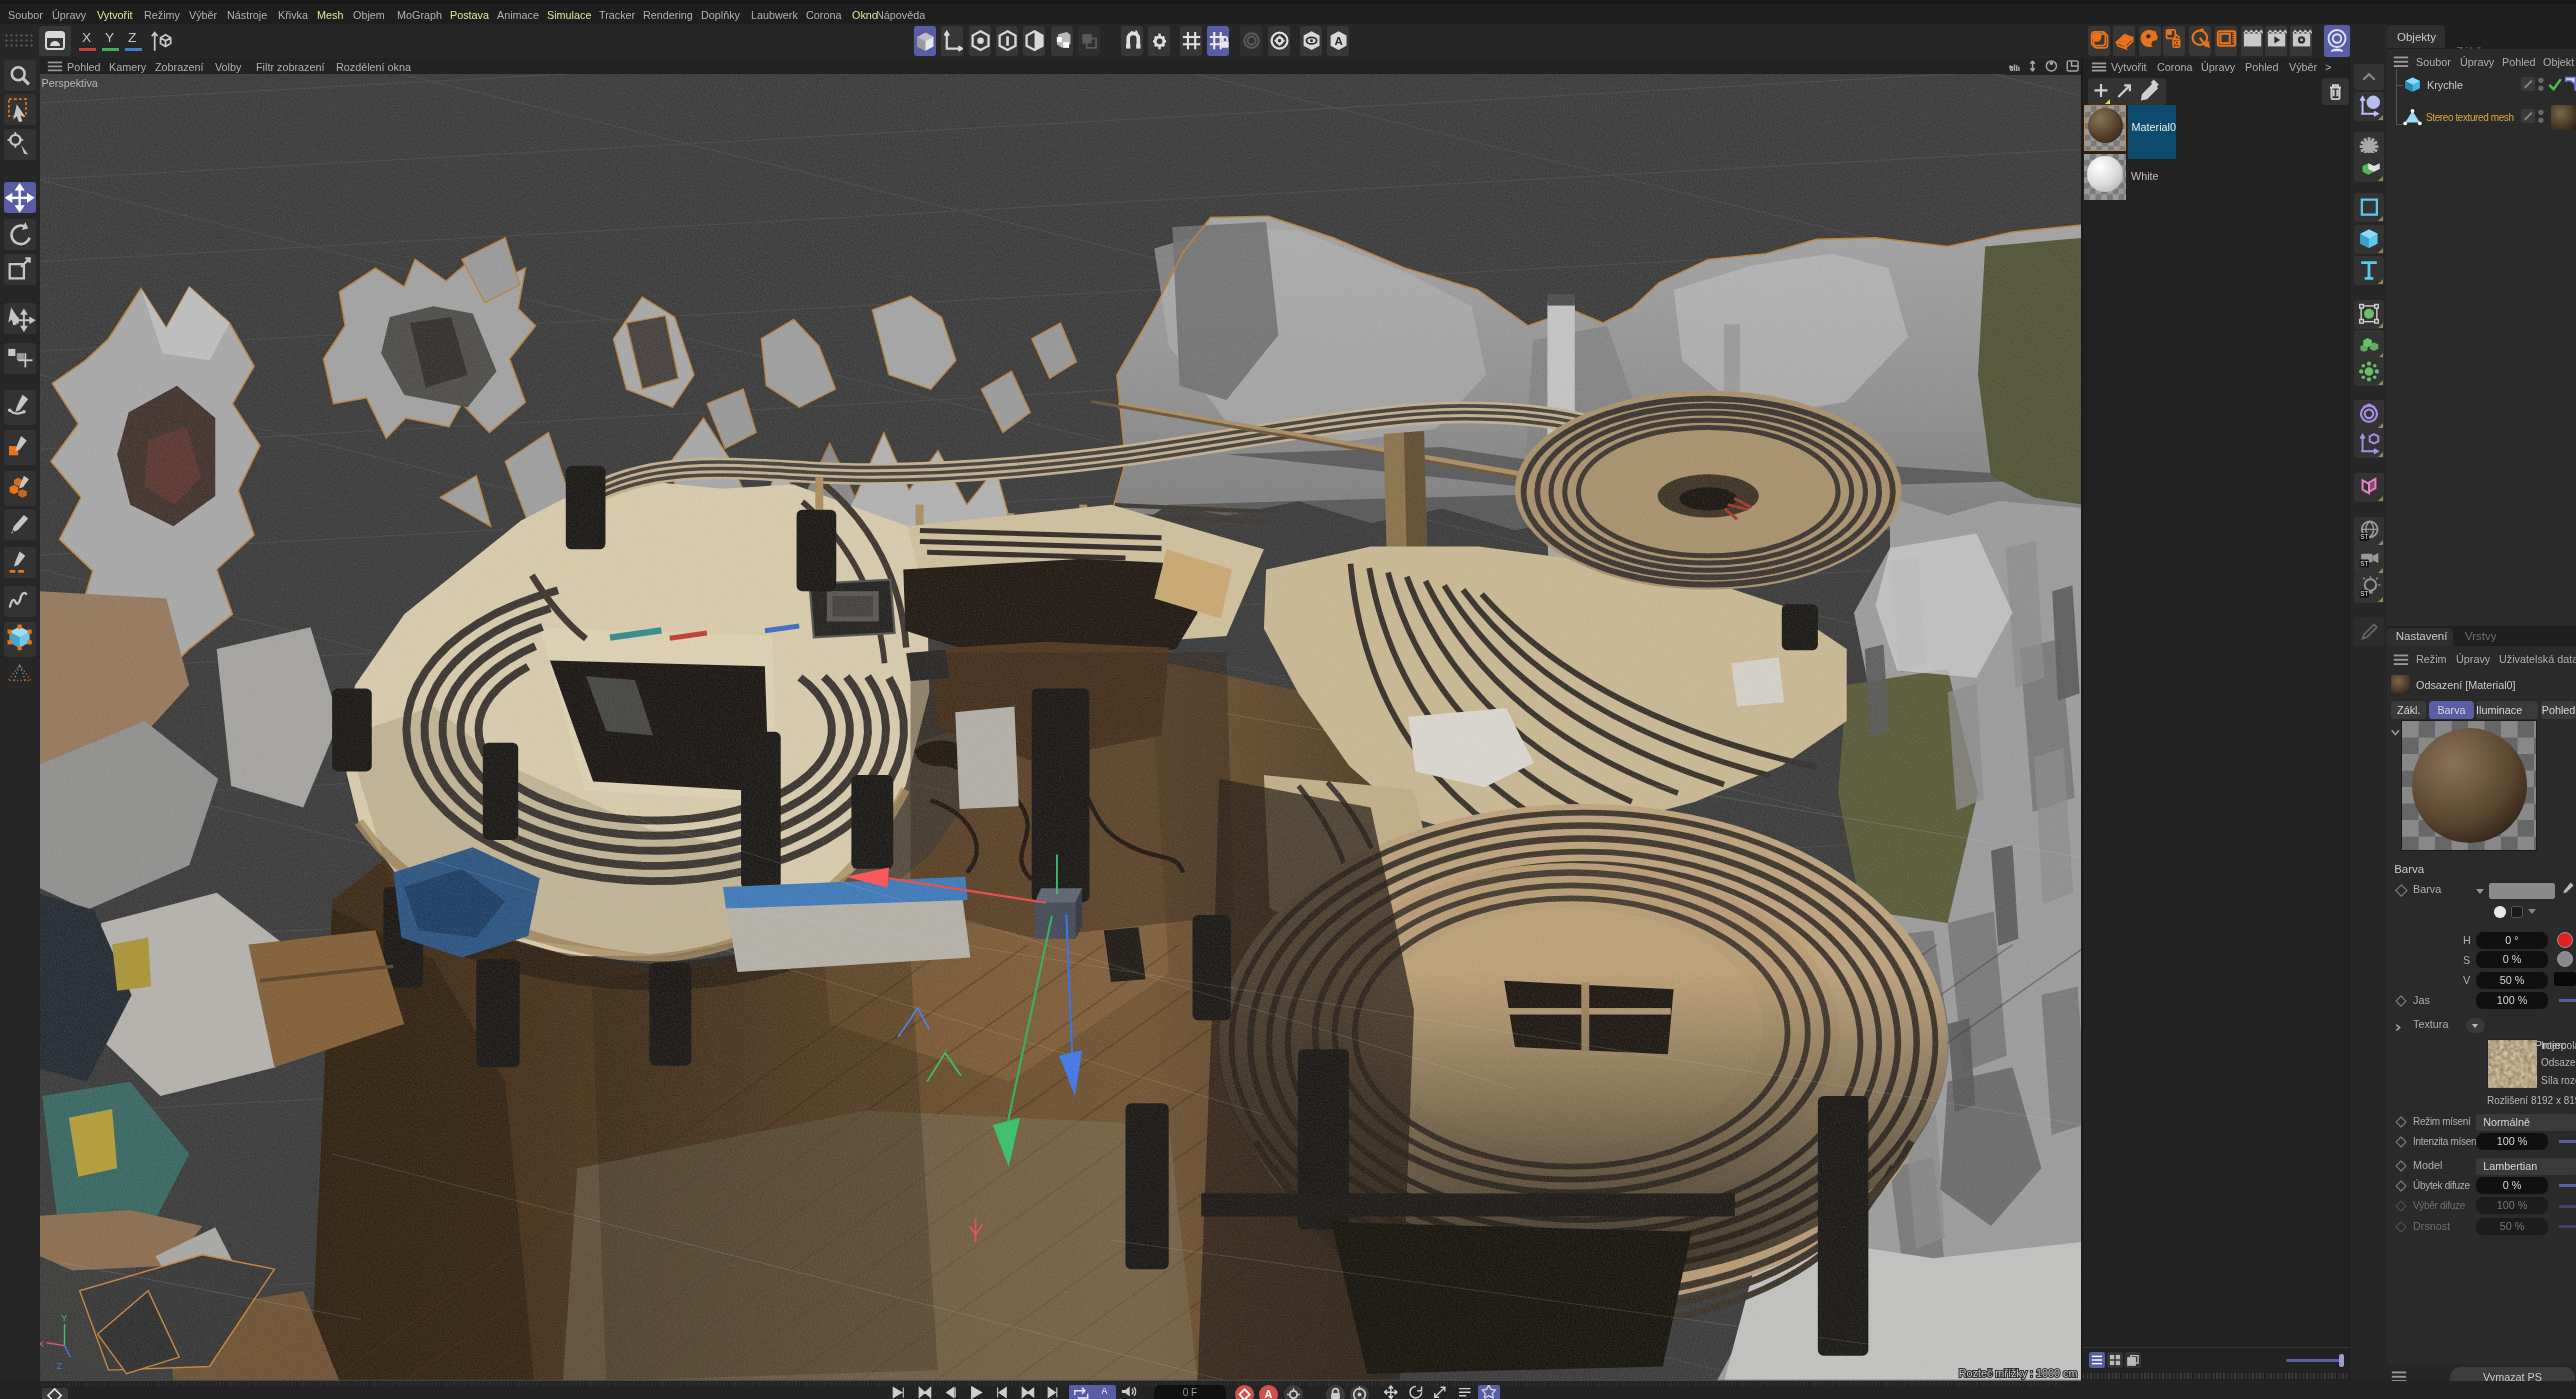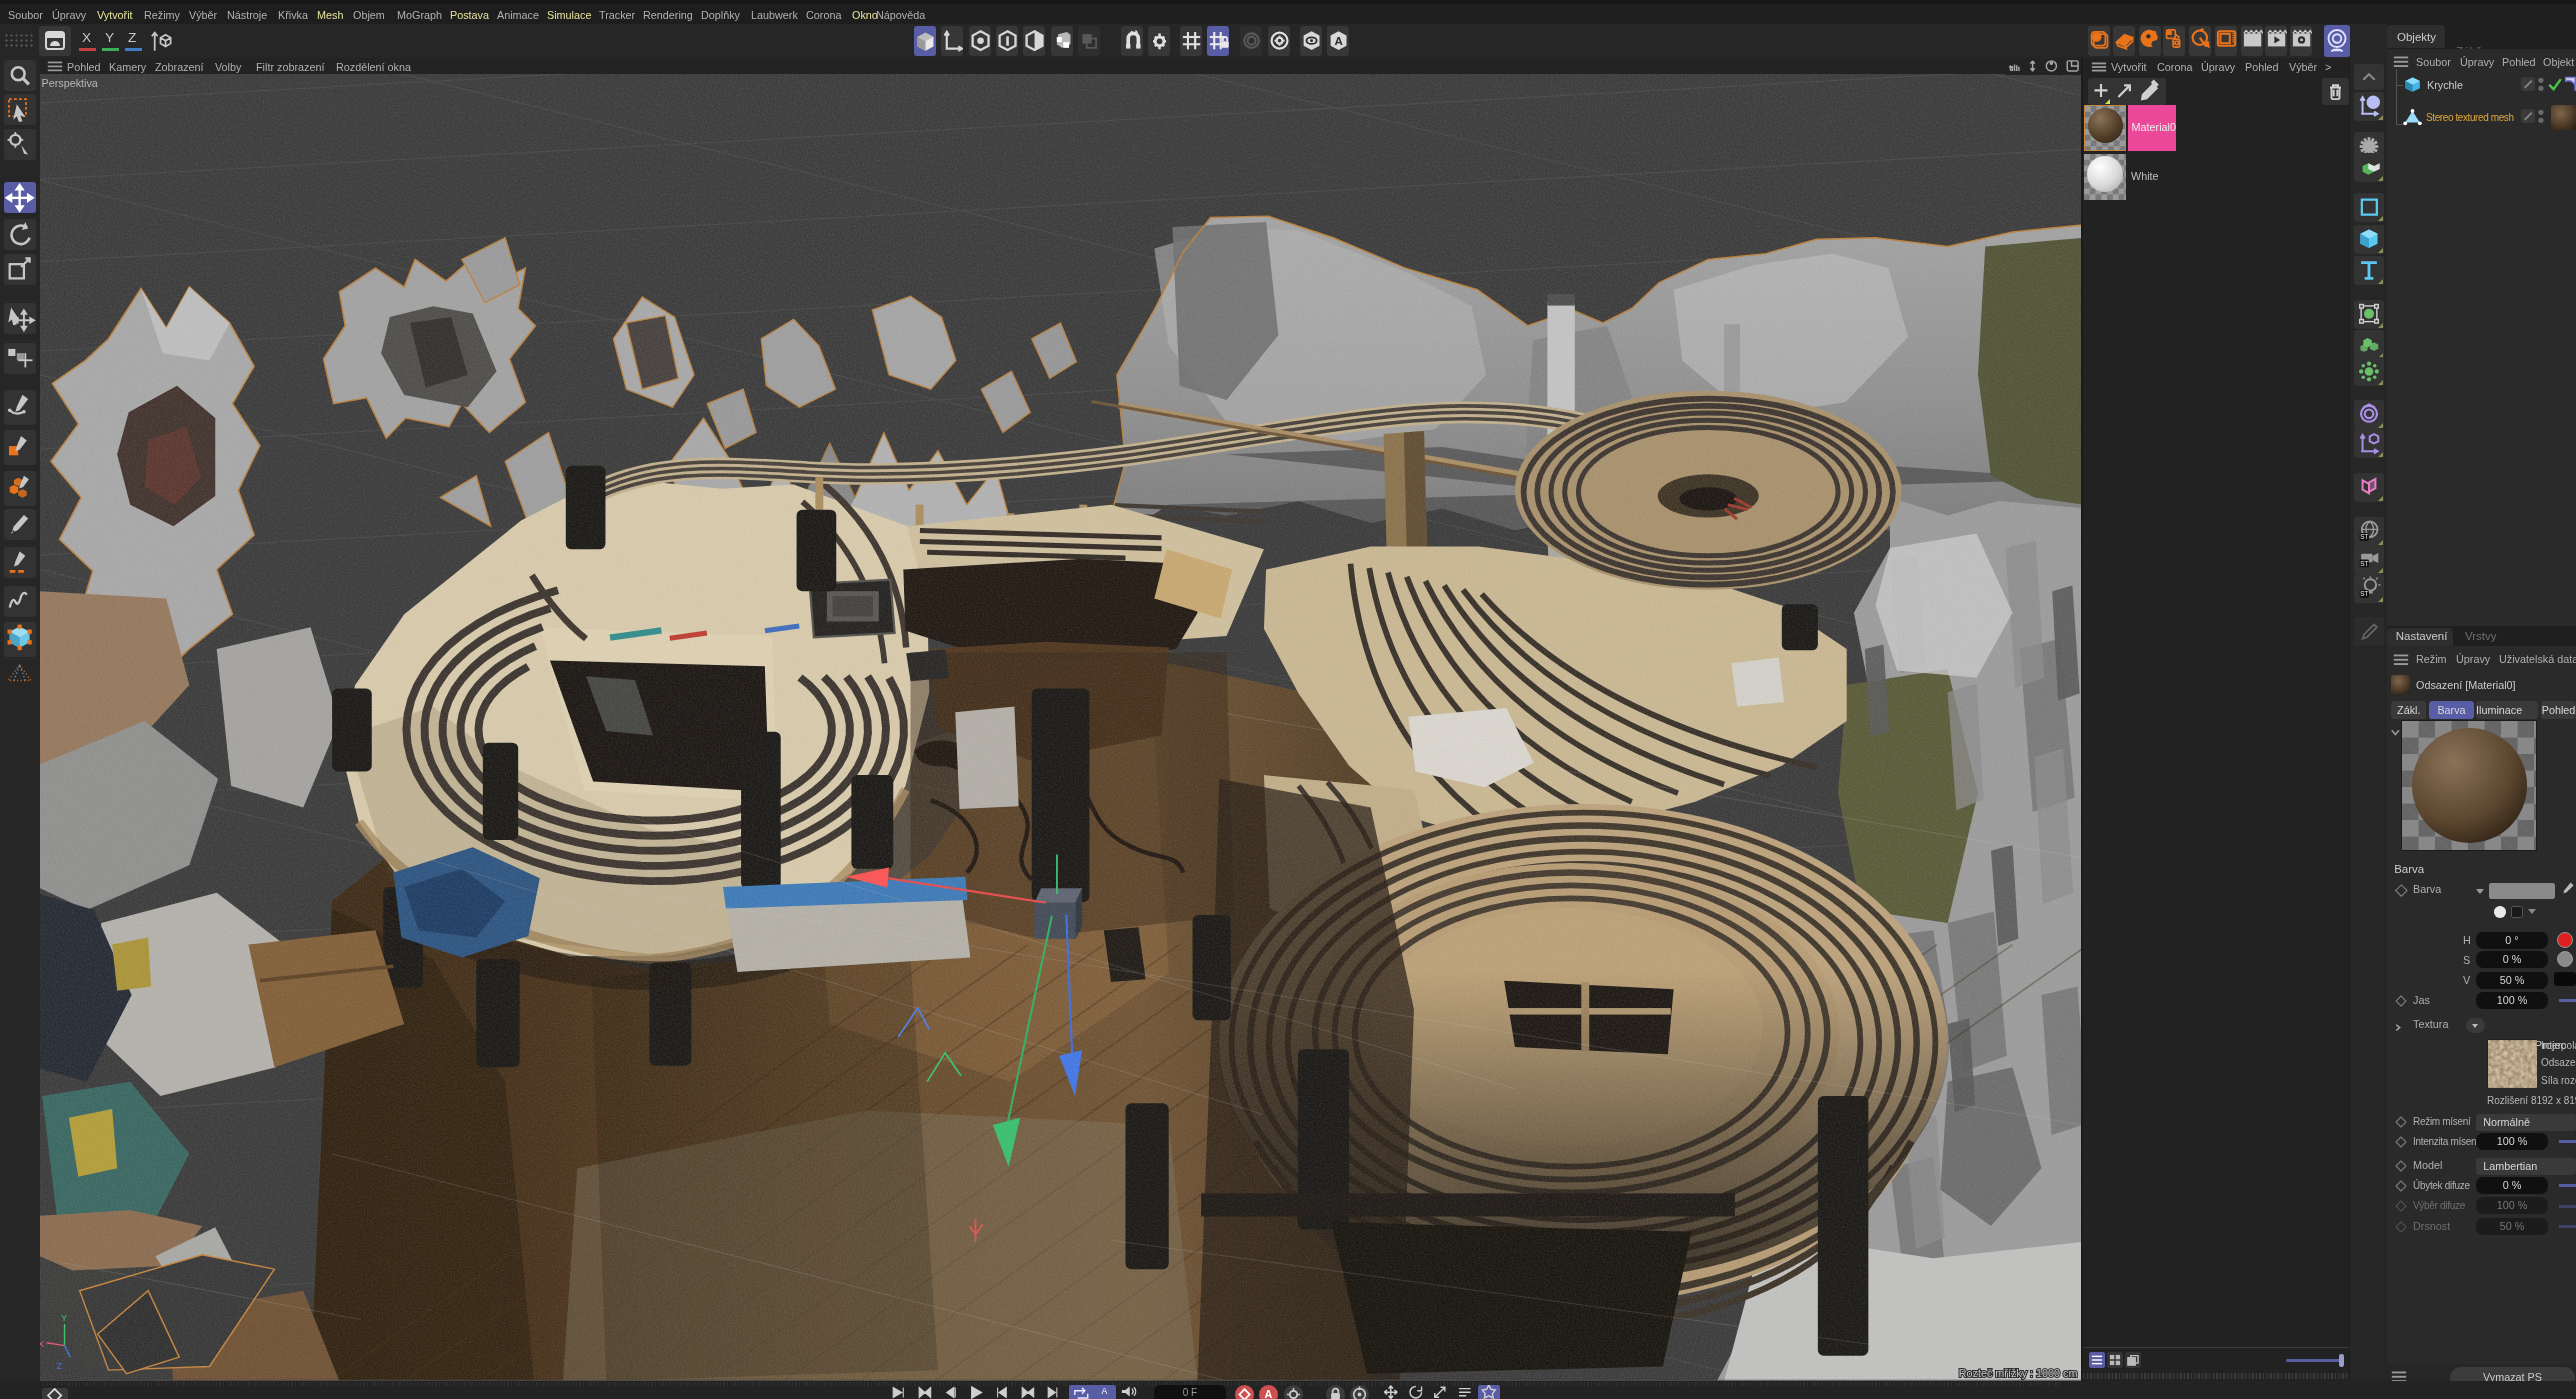--- a/index.html
+++ b/index.html
@@ -749,21 +749,21 @@
           </g>
         </svg><div class="abs" style="left:17.3px;bottom:0.7px;width:0;height:0;border-left:5.8px solid transparent;border-bottom:5.8px solid #d8e04a"></div></div>
       <div class="abs" style="left:239px;top:19.5px;width:27px;height:27px;background:#333;border-radius:2.9px"><svg width="27" height="27" viewBox="0 0 37 37">
           <g stroke="#d0d0d0" stroke-width="2.6" fill="none">
             <path d="M11,13 h15 M13,13 v14 a2,2 0 0 0 2,2 h7 a2,2 0 0 0 2,-2 v-14 M16,16 v9 M21,16 v9 M15,13 v-3 h7 v3"></path>
           </g>
         </svg></div>
       <div class="abs" style="left:1.4px;top:47px;width:42px;height:46px;background-image:linear-gradient(45deg,#777 25%,transparent 25%,transparent 75%,#777 75%),linear-gradient(45deg,#777 25%,#9a9a9a 25%,#9a9a9a 75%,#777 75%);background-size:11.5px 11.5px;background-position:0 0,5.8px 5.8px;border:1.4px solid #c8833a">
         <div class="abs" style="left:2.2px;top:2.2px;width:35px;height:35px;border-radius:50%;background:radial-gradient(circle at 35% 30%, #8a7356, #533f2a 55%, #271d12)"></div>
       </div>
-      <div class="abs" style="left:45px;top:47px;width:48px;height:46px;background:#ec4899">
+      <div class="abs" style="left:45px;top:47px;width:48px;height:54px;background:#0c4a6e">
         <div class="mi" style="left:3.6px;top:16px;color:#eee;font-size:10.8px">Material0</div>
       </div>
       <div class="abs" style="left:1.4px;top:96px;width:42px;height:46px;background-image:linear-gradient(45deg,#777 25%,transparent 25%,transparent 75%,#777 75%),linear-gradient(45deg,#777 25%,#9a9a9a 25%,#9a9a9a 75%,#777 75%);background-size:11.5px 11.5px;background-position:0 0,5.8px 5.8px;">
         <div class="abs" style="left:2.2px;top:2.2px;width:36px;height:36px;border-radius:50%;background:radial-gradient(circle at 35% 30%, #ffffff, #d9d9d9 55%, #9fa4ab)"></div>
       </div>
       <div class="mi" style="left:48px;top:112px;color:#c0c0c0;font-size:10.8px">White</div>
       <div class="abs" style="left:0;top:1289px;width:266px;height:0.7px;background:#3a3a3a"></div>
       <div class="abs" style="left:5.8px;top:1294px;width:16px;height:16px;background:#585da6;border-radius:2.2px"><svg width="16" height="16" viewBox="0 0 22 22">
           <g stroke="#fff" stroke-width="2">
             <line x1="4" y1="6" x2="18" y2="6"></line>

